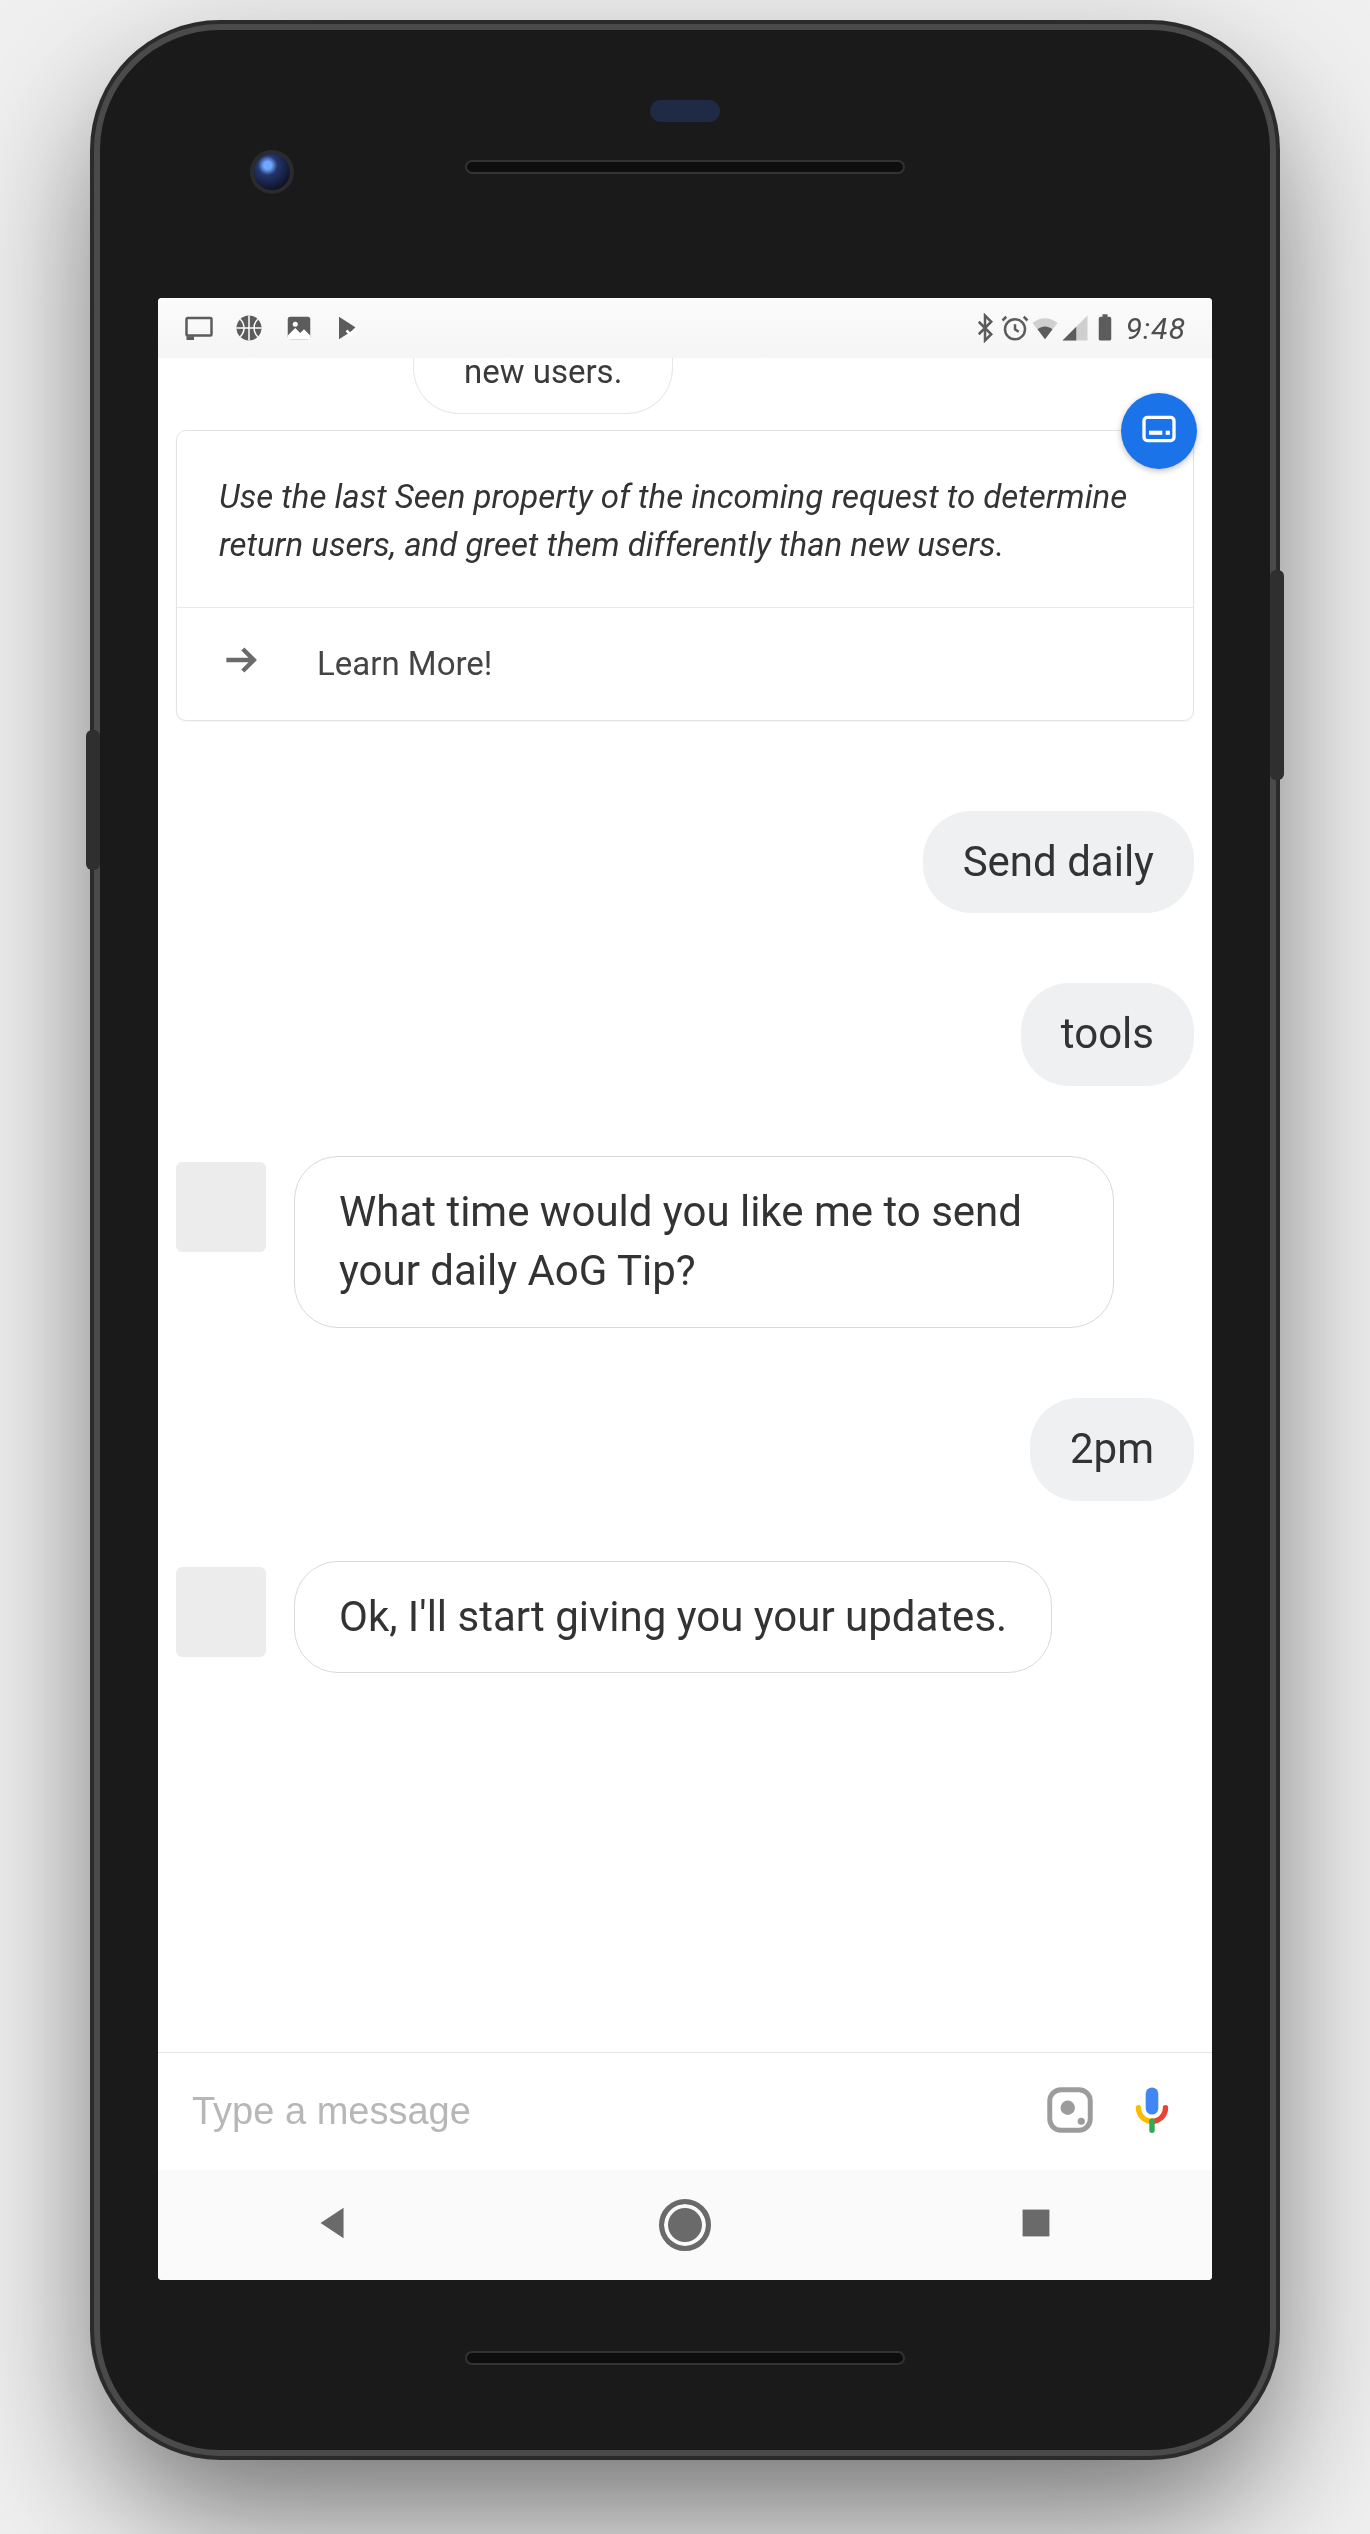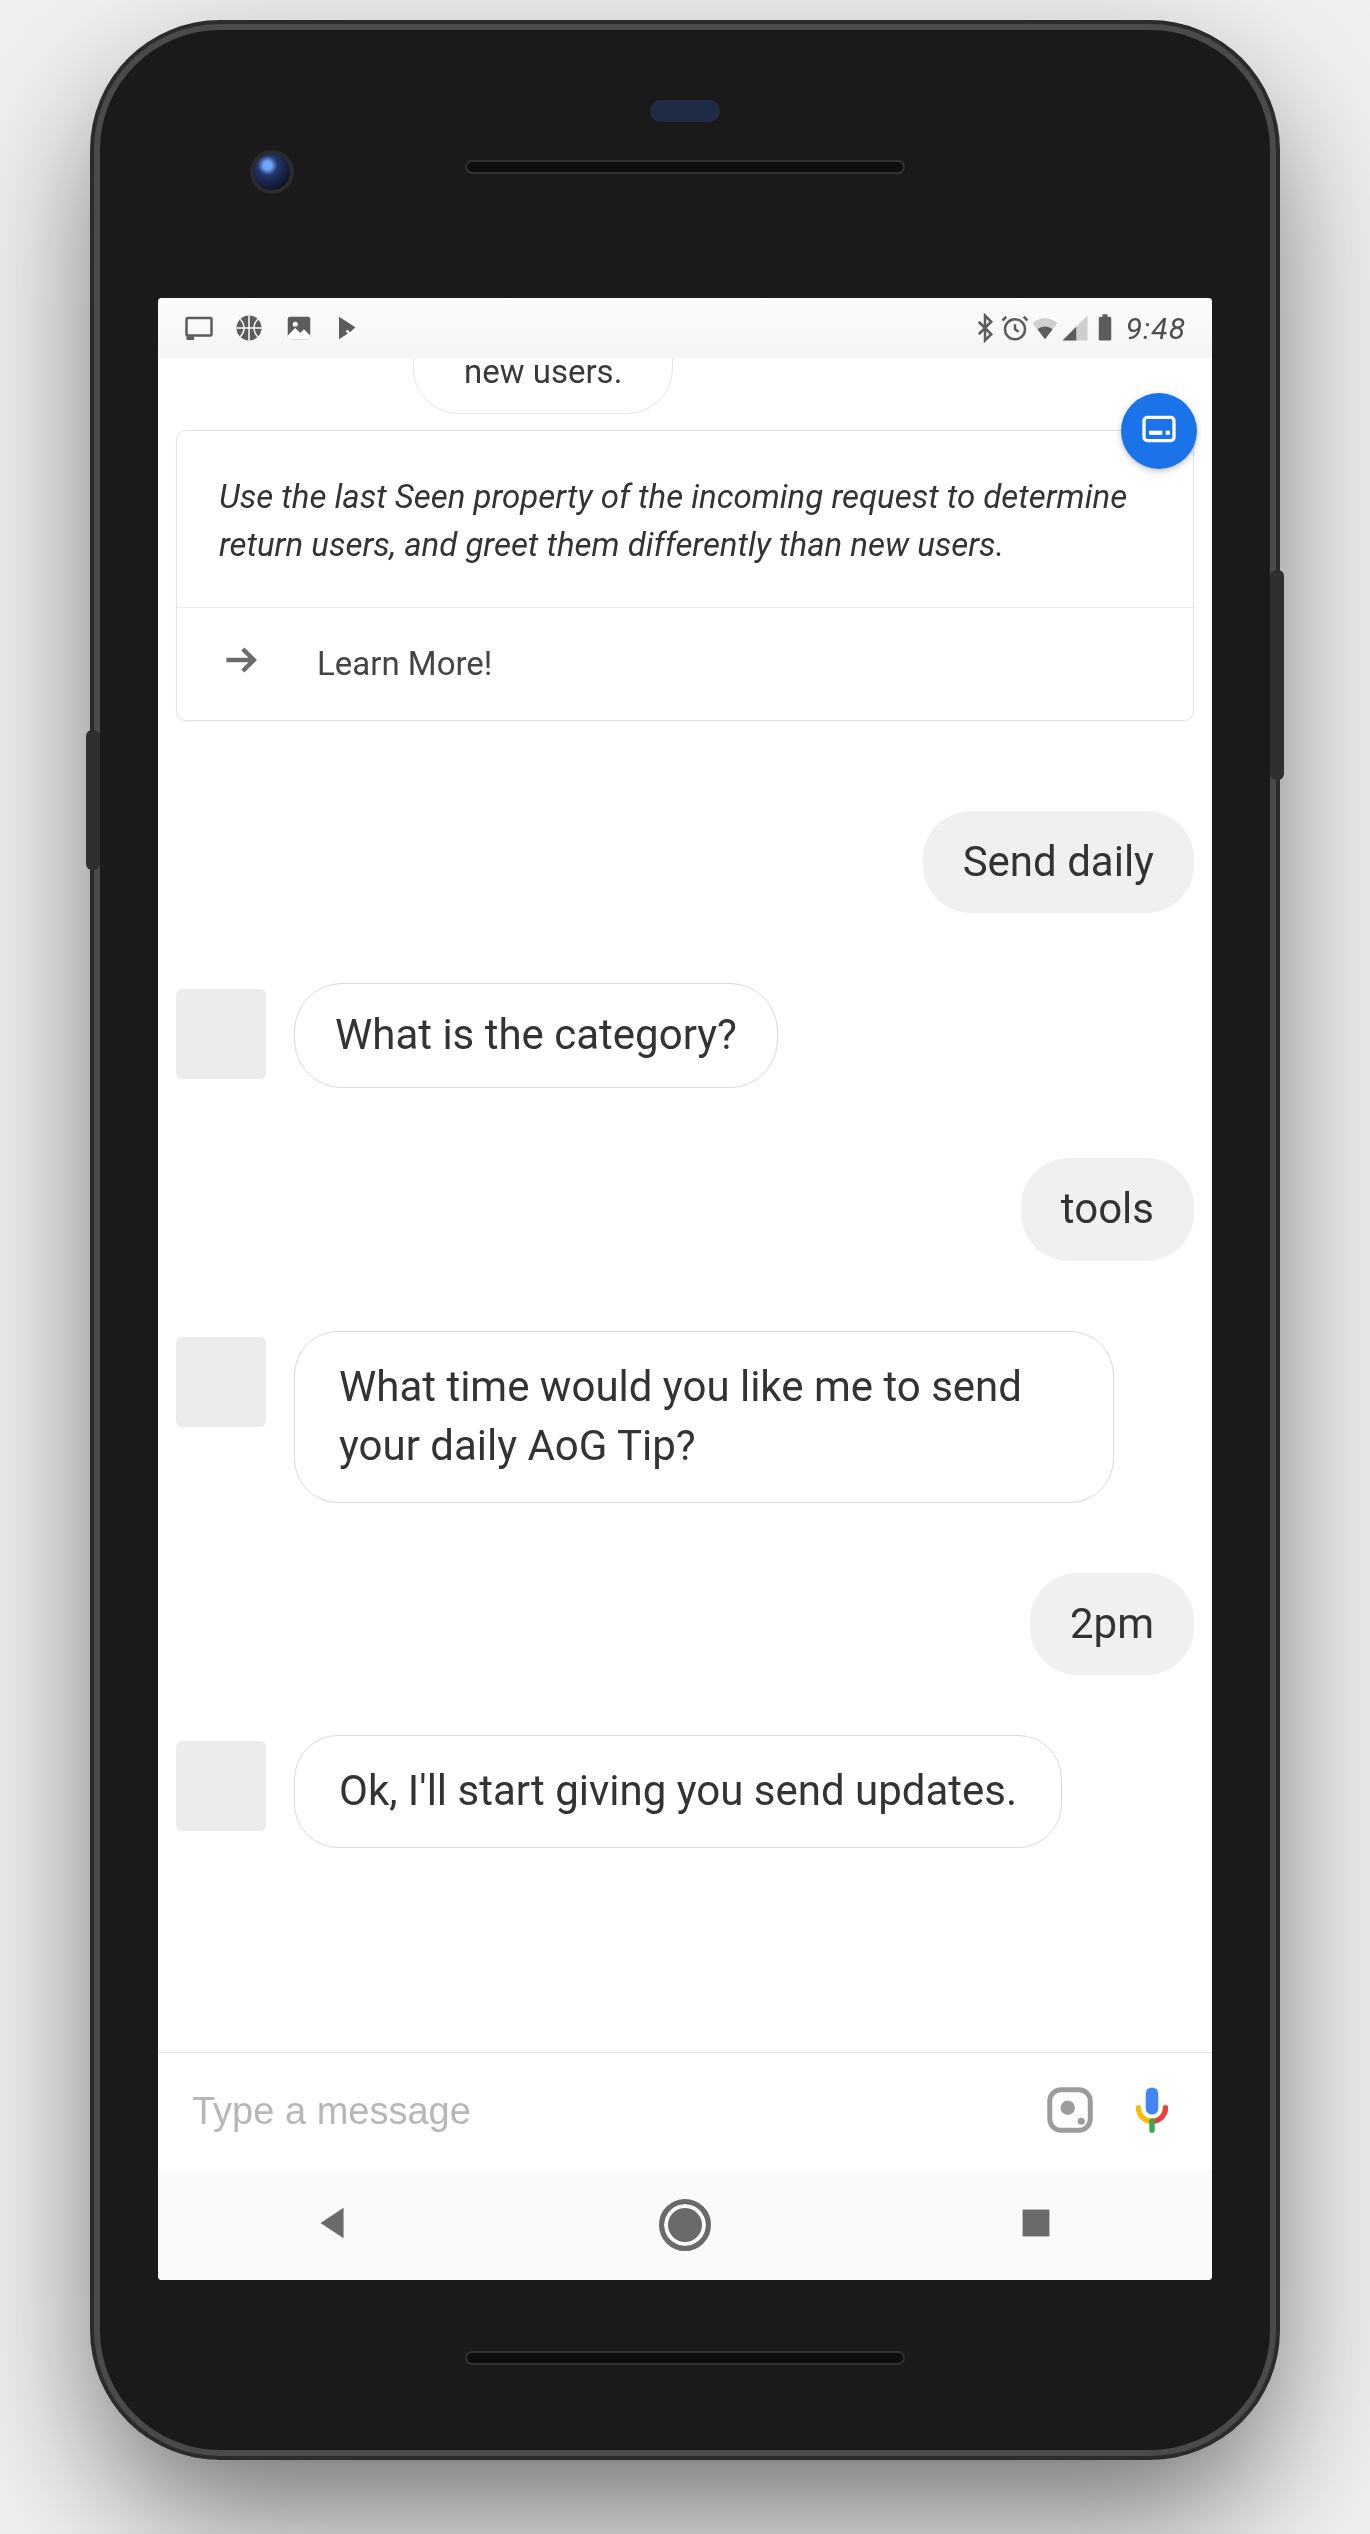--- a/index.html
+++ b/index.html
@@ -301,41 +301,37 @@
               </svg>
           </span>
           <span>Learn More!</span>
         </div>
       </div>
 
       <div class="row right" style="margin-top:90px">
         <div class="bubble user">Send daily</div>
       </div>
 
-      <div class="row left">
-        <div class="avatar"></div>
-        <div class="bubble bot">What is the category?</div>
-      </div>
 
       <div class="row right">
         <div class="bubble user">tools</div>
       </div>
 
       <div class="row left">
         <div class="avatar"></div>
         <div class="bubble bot wide">What time would you like me to send your daily AoG Tip?</div>
       </div>
 
       <div class="row right">
         <div class="bubble user">2pm</div>
       </div>
 
       <div class="row left" style="margin-top:60px; margin-bottom:20px;">
         <div class="avatar"></div>
-        <div class="bubble bot wide">Ok, I'll start giving you send updates.</div>
+        <div class="bubble bot wide">Ok, I'll start giving you your updates.</div>
       </div>
 
     </div>
 
     <div class="input-bar">
       <input type="text" placeholder="Type a message" style="">
       <div class="ib-btn">
         <span>
           <svg viewBox="0 0 24 24" fill="none" stroke="#9c9c9c" stroke-width="2.2">
               <rect x="3" y="3" width="18" height="18" rx="5"></rect>

